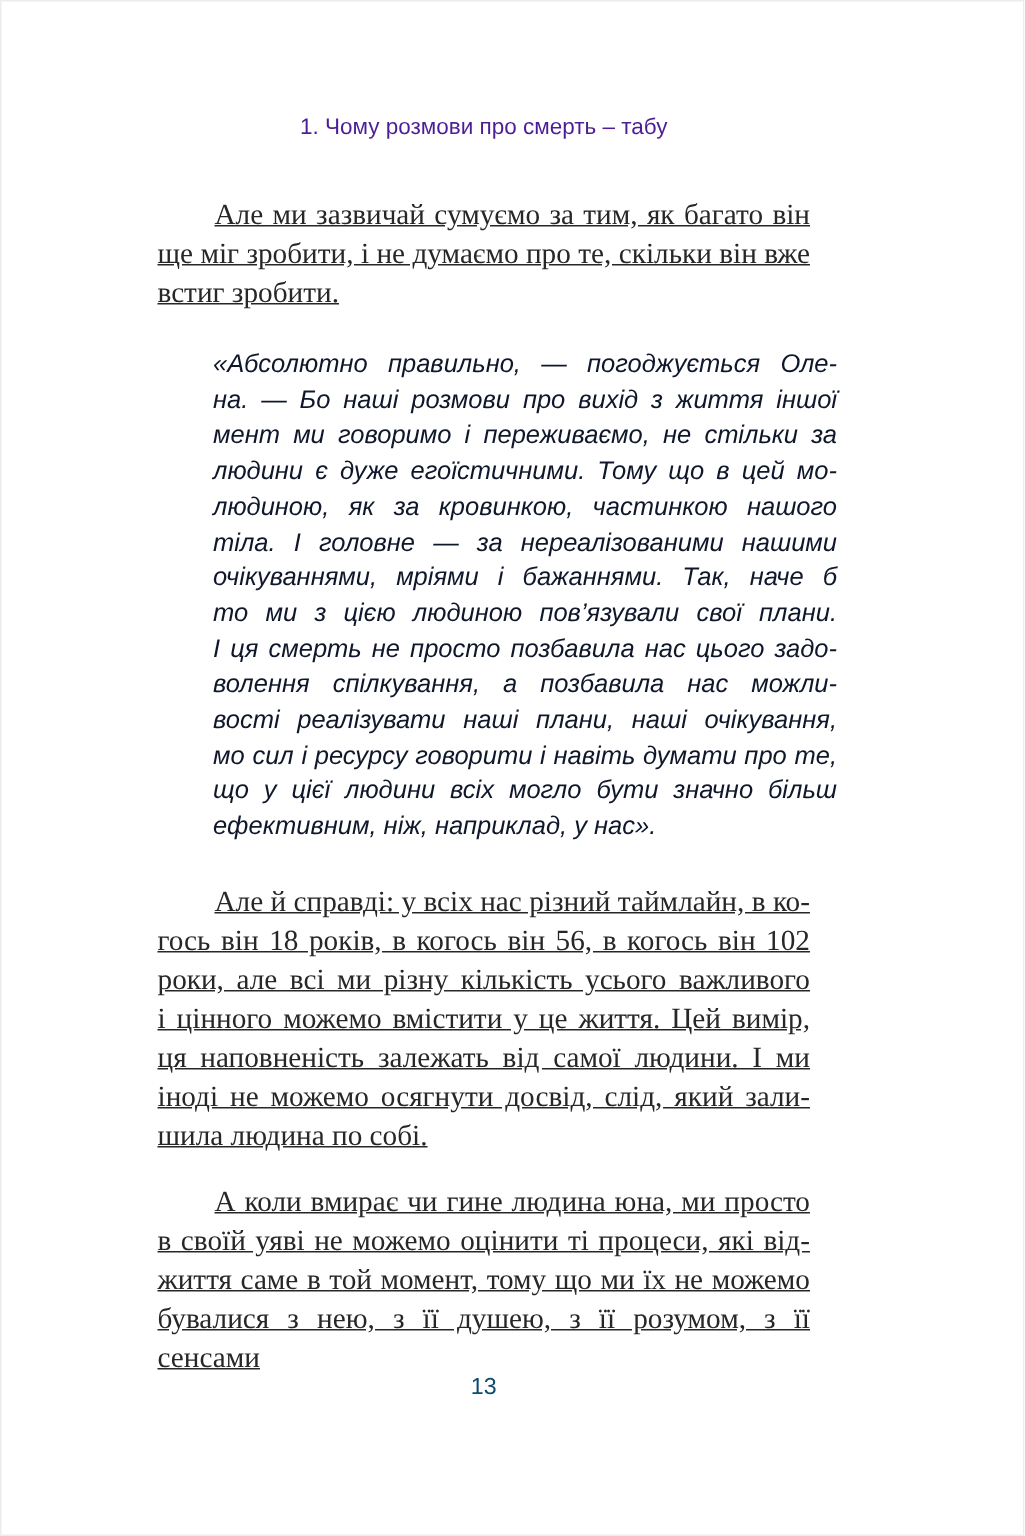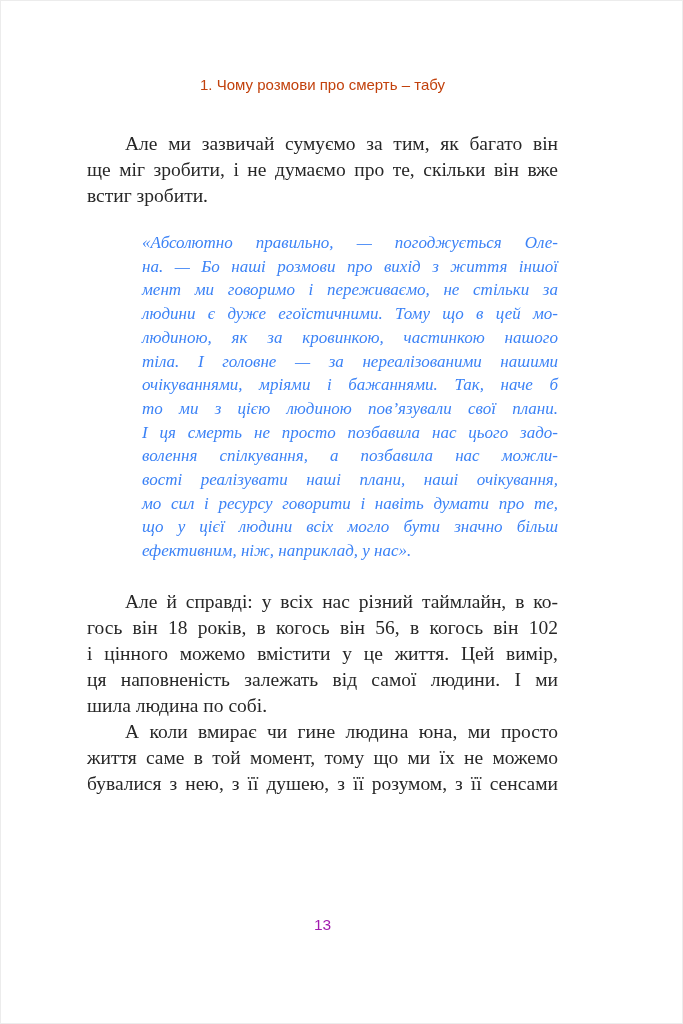--- a/index.html
+++ b/index.html
@@ -18,65 +18,66 @@
     font-family: "Liberation Serif", serif;
   }
   .running-header {
     margin-top: 74px;
     margin-left: 86px;
     width: 471px;
     text-align: center;
     font-family: "Liberation Sans", sans-serif;
     font-size: 15px;
     line-height: 20px;
-    color: #c2410c;
+    color: #4c1d95;
   }
   .text-block {
     margin-left: 86px;
     width: 471px;
     color: #272727;
   }
   .paragraph {
-    margin: 0;
+    margin: 18px;
     font-family: "Liberation Serif", serif;
     font-size: 19.5px;
     line-height: 26px;
+    text-decoration: underline;
   }
   .paragraph.first {
     margin-top: 36px;
   }
   .blockquote {
     margin: 22px 0 26px 55px;
     width: 416px;
-    font-family: Liberation Serif, serif;
+    font-family: Liberation Sans, sans-serif;
     font-style: italic;
     font-size: 17px;
     line-height: 23.7px;
-    color: #3b82f6;
+    color: #0f172a;
   }
   .ln {
     text-align: justify;
     text-align-last: justify;
   }
   .ln.indent {
     text-indent: 38px;
   }
   .ln.last {
     text-align-last: left;
   }
   .folio {
     position: absolute;
     left: 86px;
     top: 914px;
     width: 471px;
     text-align: center;
     font-family: "Liberation Sans", sans-serif;
     font-size: 15.5px;
     line-height: 20px;
-    color: #a21caf;
+    color: #0c4a6e;
   }
 </style>
 </head>
 <body>
 
 <div class="page">
 
   <div class="running-header">1. Чому розмови про смерть – табу</div>
 
   <div class="text-block">
@@ -100,27 +101,30 @@
         <div class="ln">волення спілкування, а позбавила нас можли-</div>
         <div class="ln">вості реалізувати наші плани, наші очікування,</div>
         <div class="ln">мо сил і ресурсу говорити і навіть думати про те,</div>
         <div class="ln">що у цієї людини всіх могло бути значно більш</div>
         <div class="ln last">ефективним, ніж, наприклад, у нас».</div>
       </div>
 
     <div class="paragraph">
         <div class="ln indent">Але й справді: у всіх нас різний таймлайн, в ко-</div>
         <div class="ln">гось він 18 років, в когось він 56, в когось він 102</div>
+        <div class="ln">роки, але всі ми різну кількість усього важливого</div>
         <div class="ln">і цінного можемо вмістити у це життя. Цей вимір,</div>
         <div class="ln">ця наповненість залежать від самої людини. І ми</div>
+        <div class="ln">іноді не можемо осягнути досвід, слід, який зали-</div>
         <div class="ln last">шила людина по собі.</div>
       </div>
 
     <div class="paragraph">
         <div class="ln indent">А коли вмирає чи гине людина юна, ми просто</div>
+        <div class="ln">в своїй уяві не можемо оцінити ті процеси, які від-</div>
         <div class="ln">життя саме в той момент, тому що ми їх не можемо</div>
         <div class="ln">бувалися з нею, з її душею, з її розумом, з її сенсами</div>
       </div>
 
   </div>
 
   <div class="folio">13</div>
 
 </div>
 

